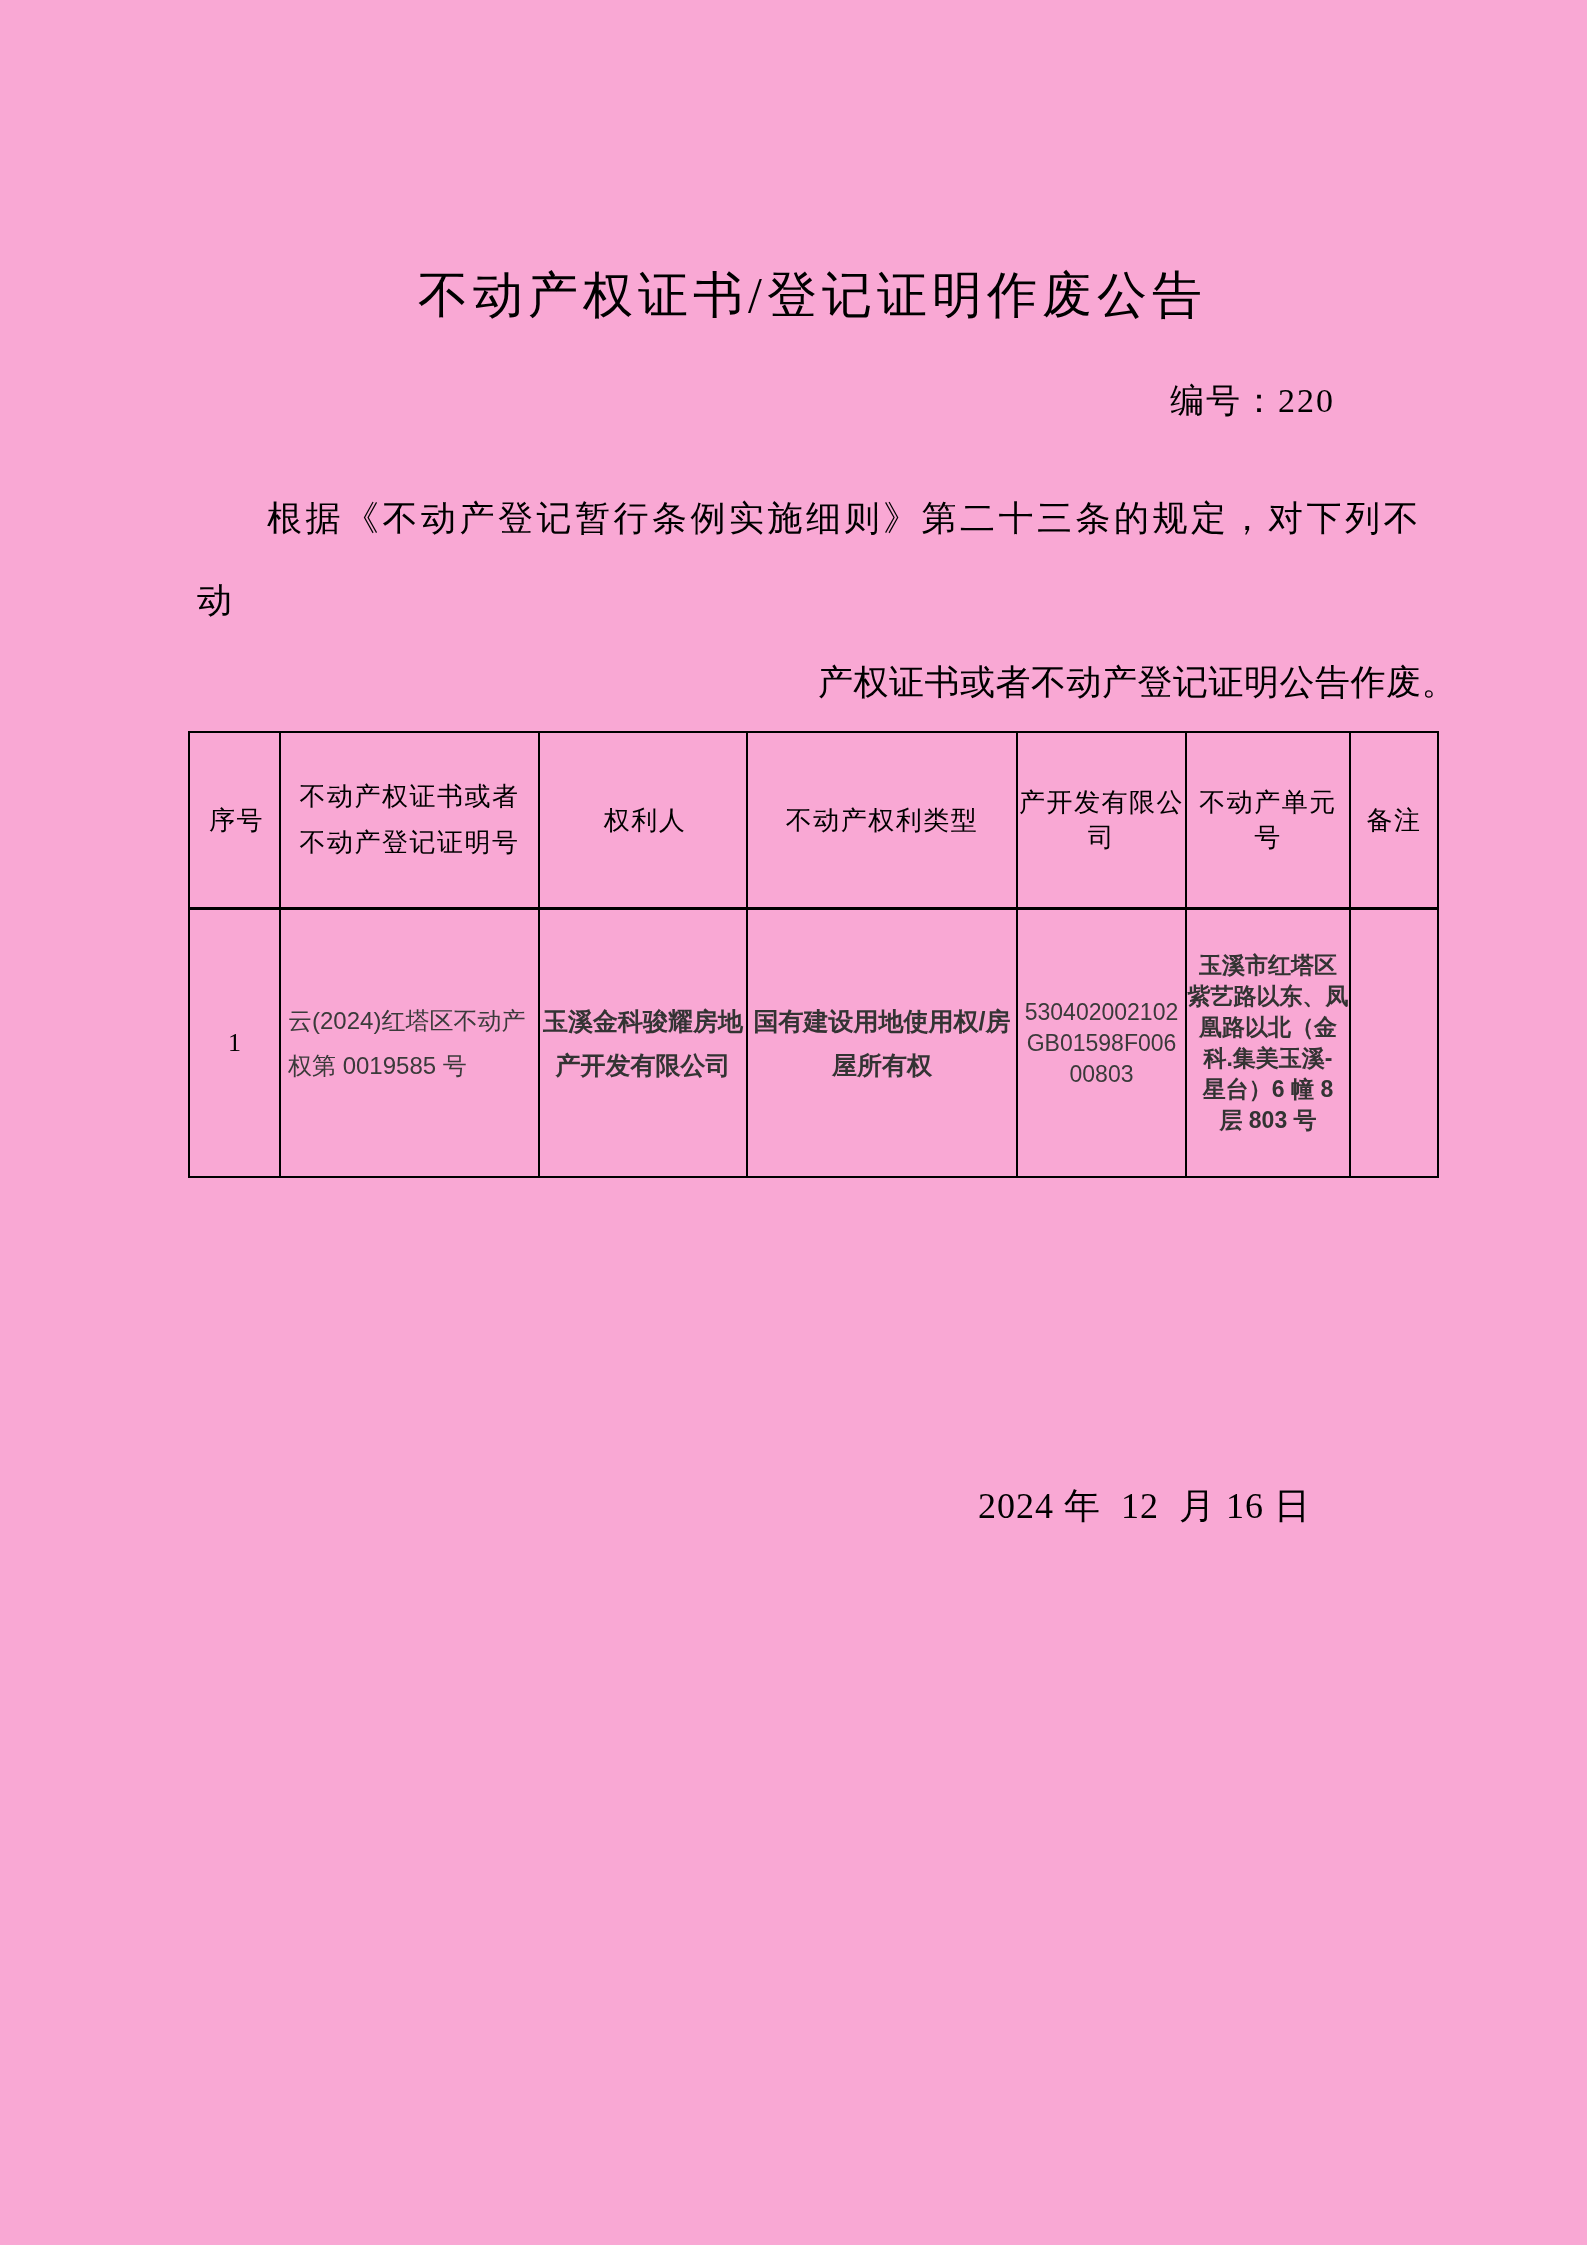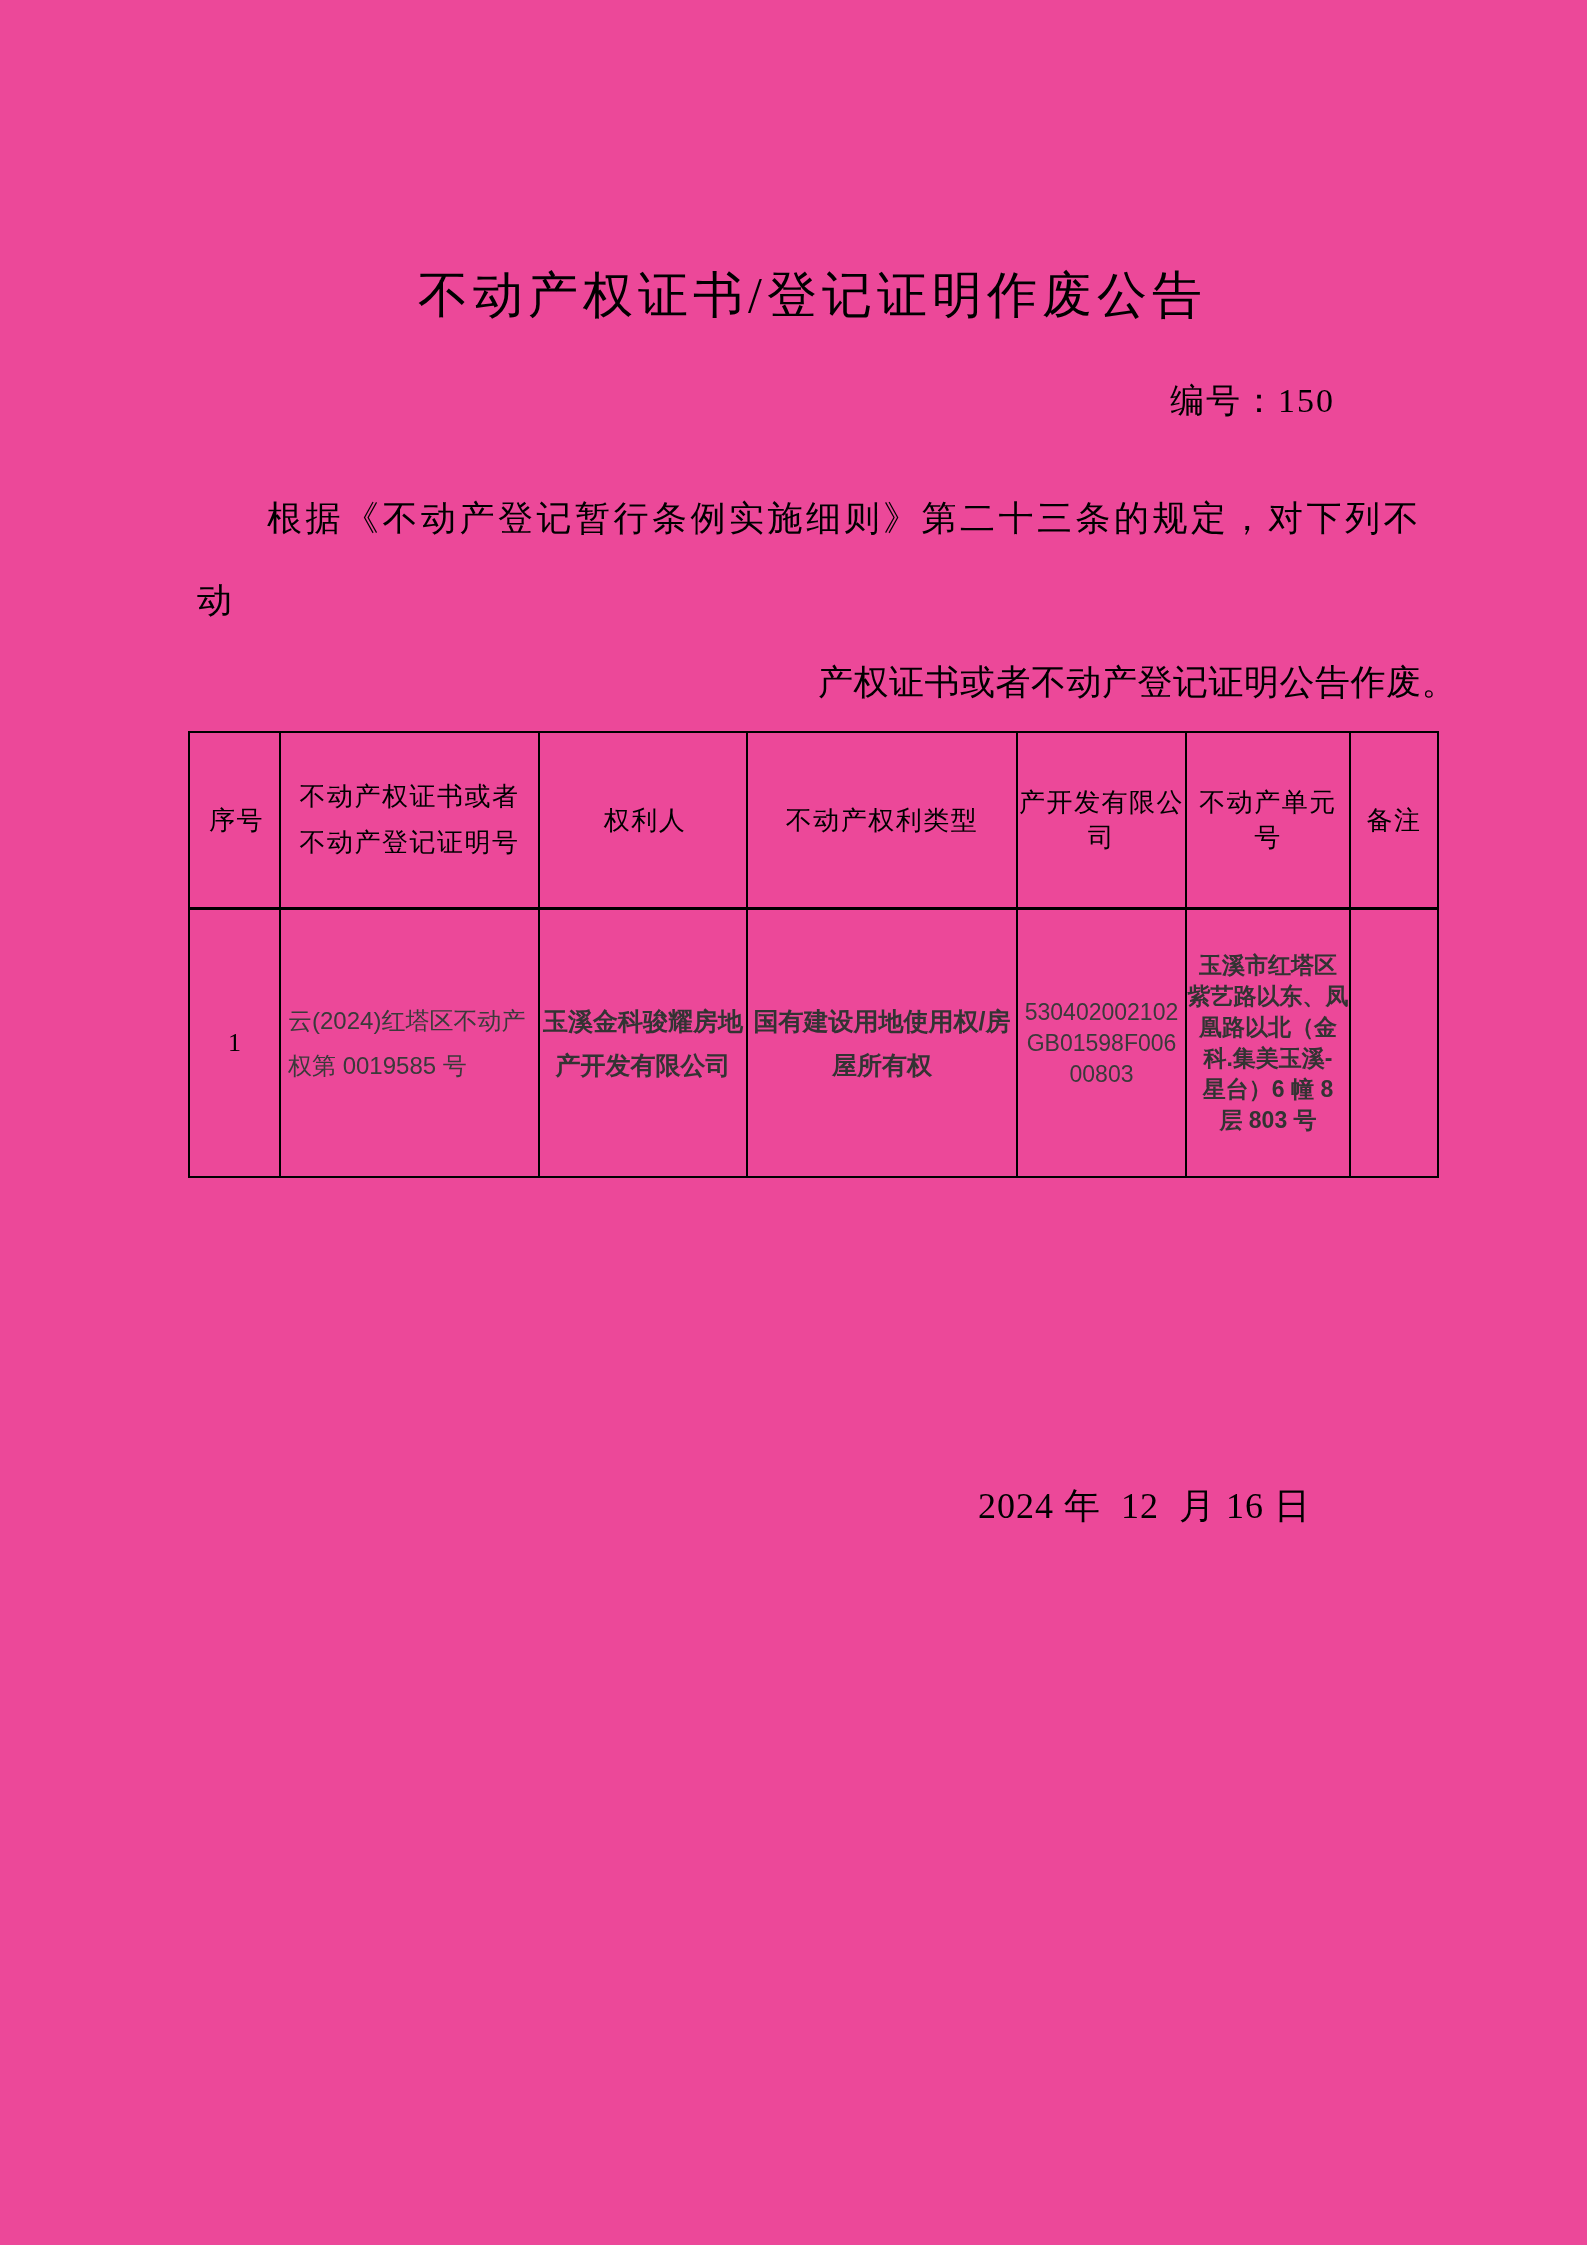--- a/index.html
+++ b/index.html
@@ -4,21 +4,21 @@
 <style>
   html, body {
     margin: 0;
     padding: 0;
     background: #ffffff;
   }
   .page {
     position: relative;
     width: 1587px;
     height: 2245px;
-    background: #ec4899;
+    background: #f9a8d4;
     overflow: hidden;
     font-family: "Liberation Serif", "DejaVu Serif", serif;
     color: #000000;
   }
 
   .title {
     position: absolute;
     left: 188px;
     top: 262px;
     width: 1249px;
@@ -157,21 +157,21 @@
     color: #000000;
   }
 </style>
 </head>
 <body>
 
 <div class="page">
 
   <h1 class="title">不动产权证书/登记证明作废公告</h1>
 
-  <div class="doc-number">编号：150</div>
+  <div class="doc-number">编号：220</div>
 
   <div class="paragraph">
     <div class="para-line para-line-1">根据《不动产登记暂行条例实施细则》第二十三条的规定，对下列不动</div>
     <div class="para-line para-line-2">产权证书或者不动产登记证明公告作废。</div>
   </div>
 
   <table class="cert-table">
     <colgroup>
       <col style="width:91px">
       <col style="width:259px">

